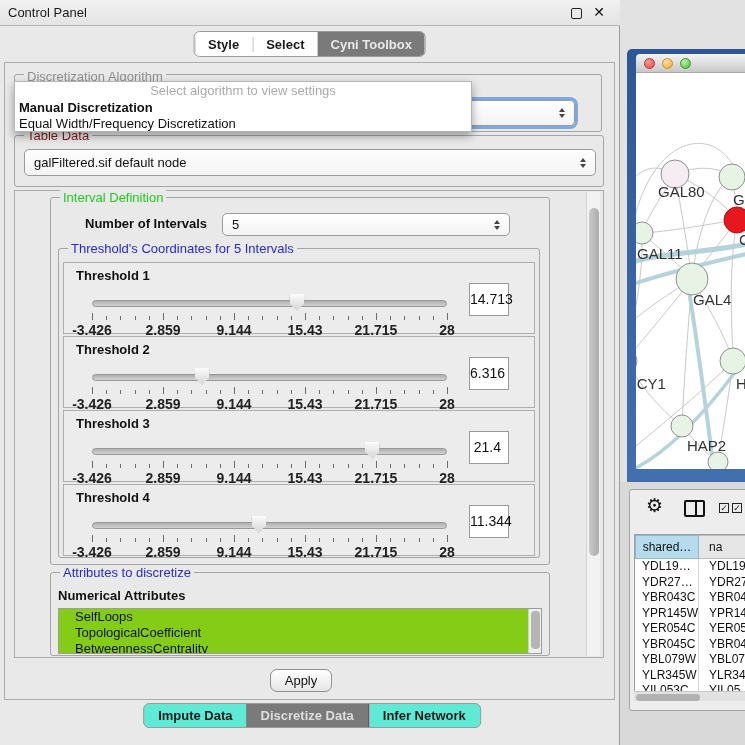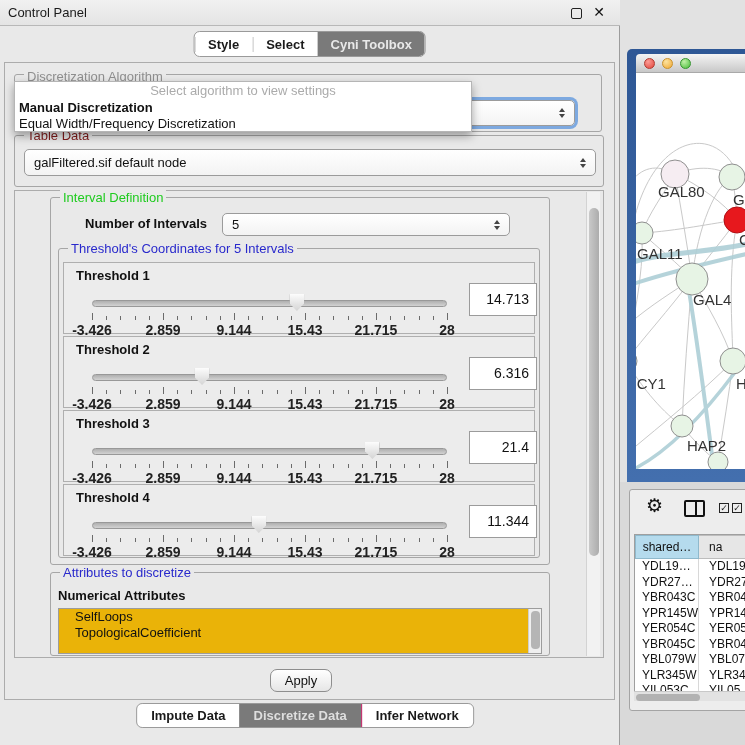--- a/index.html
+++ b/index.html
@@ -47,30 +47,30 @@
   .thr-box { position:relative; width:472px; height:72px; border:1px solid #AFAFAF; background:#ECECEC; margin-bottom:2px; }
   .thr-title { position:absolute; left:12px; top:5px; font-size:13px; font-weight:bold; color:#111; }
   .slider-zone { position:absolute; left:28px; top:30px; width:355px; height:40px; }
   .slider-track { position:absolute; left:0; top:7px; width:100%; height:7px; border-radius:4px; background:linear-gradient(#AFAFAF,#D2D2D2); border:1px solid #989898; }
   .slider-thumb { position:absolute; top:1px; width:15px; height:17px; transform:translateX(-50%); background:linear-gradient(#FCFCFC,#D4D4D4); clip-path:polygon(0 0,100% 0,100% 55%,50% 100%,0 55%); filter:drop-shadow(0 0 1px rgba(0,0,0,0.55)); }
   .slider-ticks { position:absolute; left:0; top:20px; width:100%; height:8px; }
   .tick { position:absolute; top:3px; width:1px; height:4px; background:#6B6B6B; }
   .tick.major { top:0; height:7px; }
   .slider-labels { position:absolute; left:0; top:29px; width:100%; height:11px; }
   .ticklab { position:absolute; transform:translateX(-50%); font-size:14px; font-weight:bold; color:#222; white-space:nowrap; }
-  .thr-value { position:absolute; left:405px; top:20px; width:68px; height:33px; background:#FFF; border:1px solid #9B9B9B; font-size:14px; color:#111; text-align:right; line-height:31px; padding-right:7px; }
-
-  .attr-list { position:absolute; left:58px; top:608px; width:484px; height:46px; background:#eab308; border:1px solid #9C9C9C; overflow:hidden; }
+  .thr-value { position:absolute; left:405px; top:20px; width:40px; height:33px; background:#FFF; border:1px solid #9B9B9B; font-size:14px; color:#111; text-align:right; line-height:31px; padding-right:7px; }
+
+  .attr-list { position:absolute; left:58px; top:608px; width:484px; height:46px; background:#84cc16; border:1px solid #9C9C9C; overflow:hidden; }
   .attr-item { font-size:13px; color:#111; line-height:16px; padding-left:16px; white-space:nowrap; }
   .attr-vscroll { position:absolute; right:0; top:0; width:13px; height:100%; background:#EFEFEF; border-left:1px solid #CFCFCF; }
   .attr-vscroll .thumb { position:absolute; left:2px; top:2px; width:9px; height:38px; border-radius:4px; background:#B5B5B5; }
 
   .apply-btn { position:absolute; left:270px; top:669px; width:62px; height:23px; border:1px solid #8E8E8E; border-radius:7px; background:linear-gradient(#FFFFFF,#E6E6E6); font-size:13px; color:#111; text-align:center; line-height:21px; }
 
-  .bottom-tabs { position:absolute; top:703px; left:305px; transform:translateX(-50%); height:25px; display:flex; background:#ffffff; border:1px solid #9A9A9A; border-radius:6px; overflow:hidden; }
+  .bottom-tabs { position:absolute; top:703px; left:312px; transform:translateX(-50%); height:25px; display:flex; background:#5eead4; border:1px solid #9A9A9A; border-radius:6px; overflow:hidden; }
   .btab { padding:0 14px; font-size:13px; font-weight:bold; color:#1A1A1A; line-height:23px; white-space:nowrap; border-left:1px solid #be185d; }
   .btab:first-child { border-left:none; }
   .btab.selected { background:#7A7A7A; color:#DEDEDE; border-left:none; }
 
   
   .net-frame { position:absolute; left:627px; top:3px; width:118px; height:450px; background:linear-gradient(180deg,#2E5795,#4470AF); border-top-left-radius:5px;margin-top:46px; }
   .net-titlebar { position:absolute; left:9px; top:5px; width:109px; height:19px; background:linear-gradient(#F4F4F4,#C8C8C8); border-top-left-radius:4px; border-bottom:1px solid #A9A9A9; }
   .light { position:absolute; top:4px; width:11px; height:11px; border-radius:50%; }
   .net-content { position:absolute; left:9px; top:24px; width:109px; height:396px; background:#FFF; overflow:hidden; }
   .net-content svg text { font-family:"Liberation Sans", sans-serif; font-size:15px; fill:#333; }
@@ -353,20 +353,21 @@
   </div>
 </div>
 
     <div class="group" style="left:50px; top:572px; width:500px; height:84px;"></div>
     <div class="group-label lbl-blue" style="left:60px; top:565px;">Attributes to discretize</div>
     <div class="bold13" style="left:58px; top:588px;">Numerical Attributes</div>
     <div class="attr-list">
       <div id="attr-items">
           <div class="attr-item">SelfLoops</div>
           <div class="attr-item">TopologicalCoefficient</div>
+          <div class="attr-item">BetweennessCentrality</div>
         </div>
       <div class="attr-vscroll">
           <div class="thumb"></div>
         </div>
     </div>
 
     <div class="apply-btn">Apply</div>
 
     <div class="bottom-tabs" id="bottom-tabs">
         <div class="btab"><span>Impute Data</span></div>

